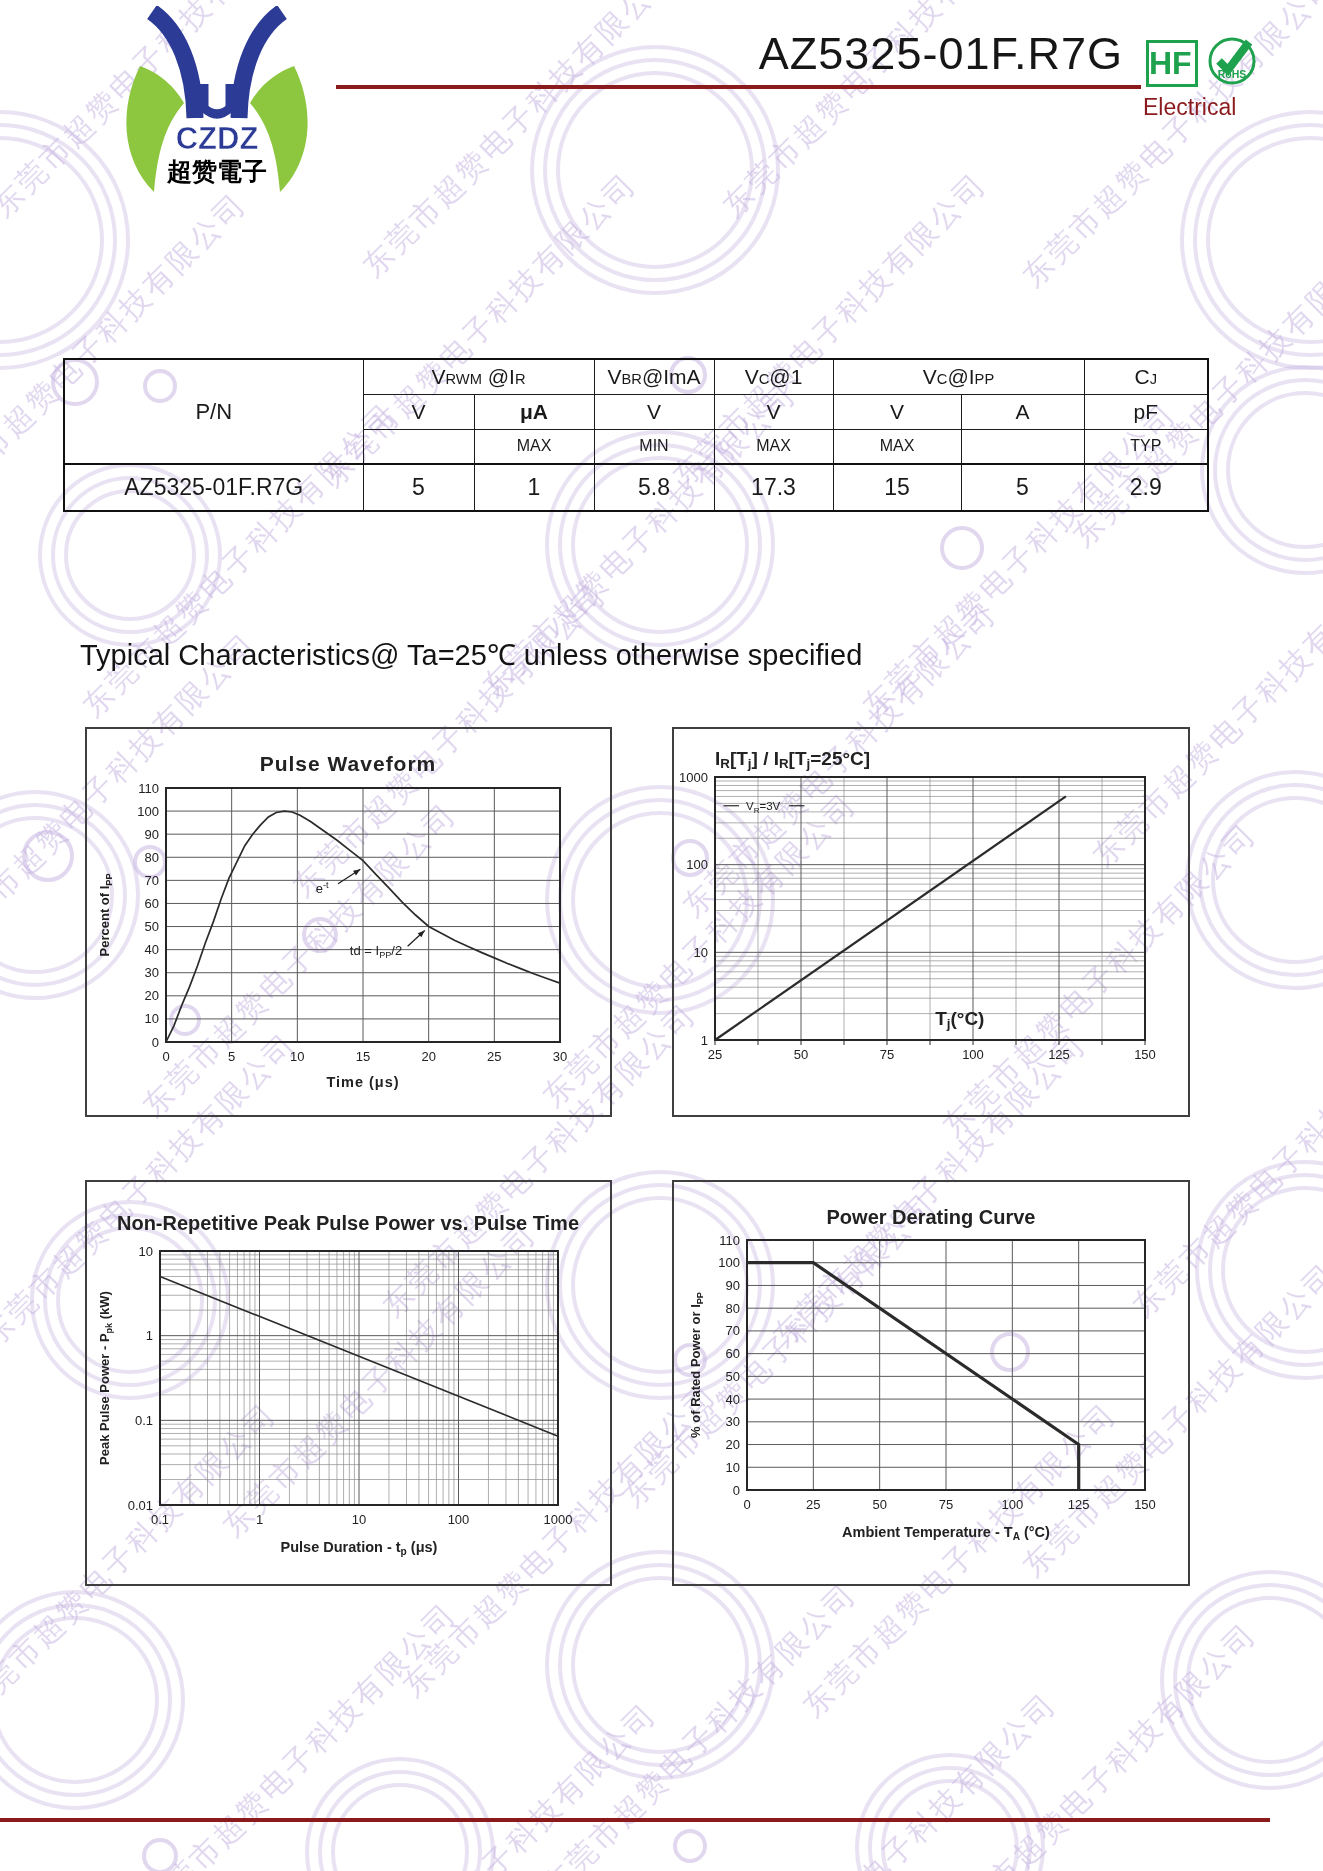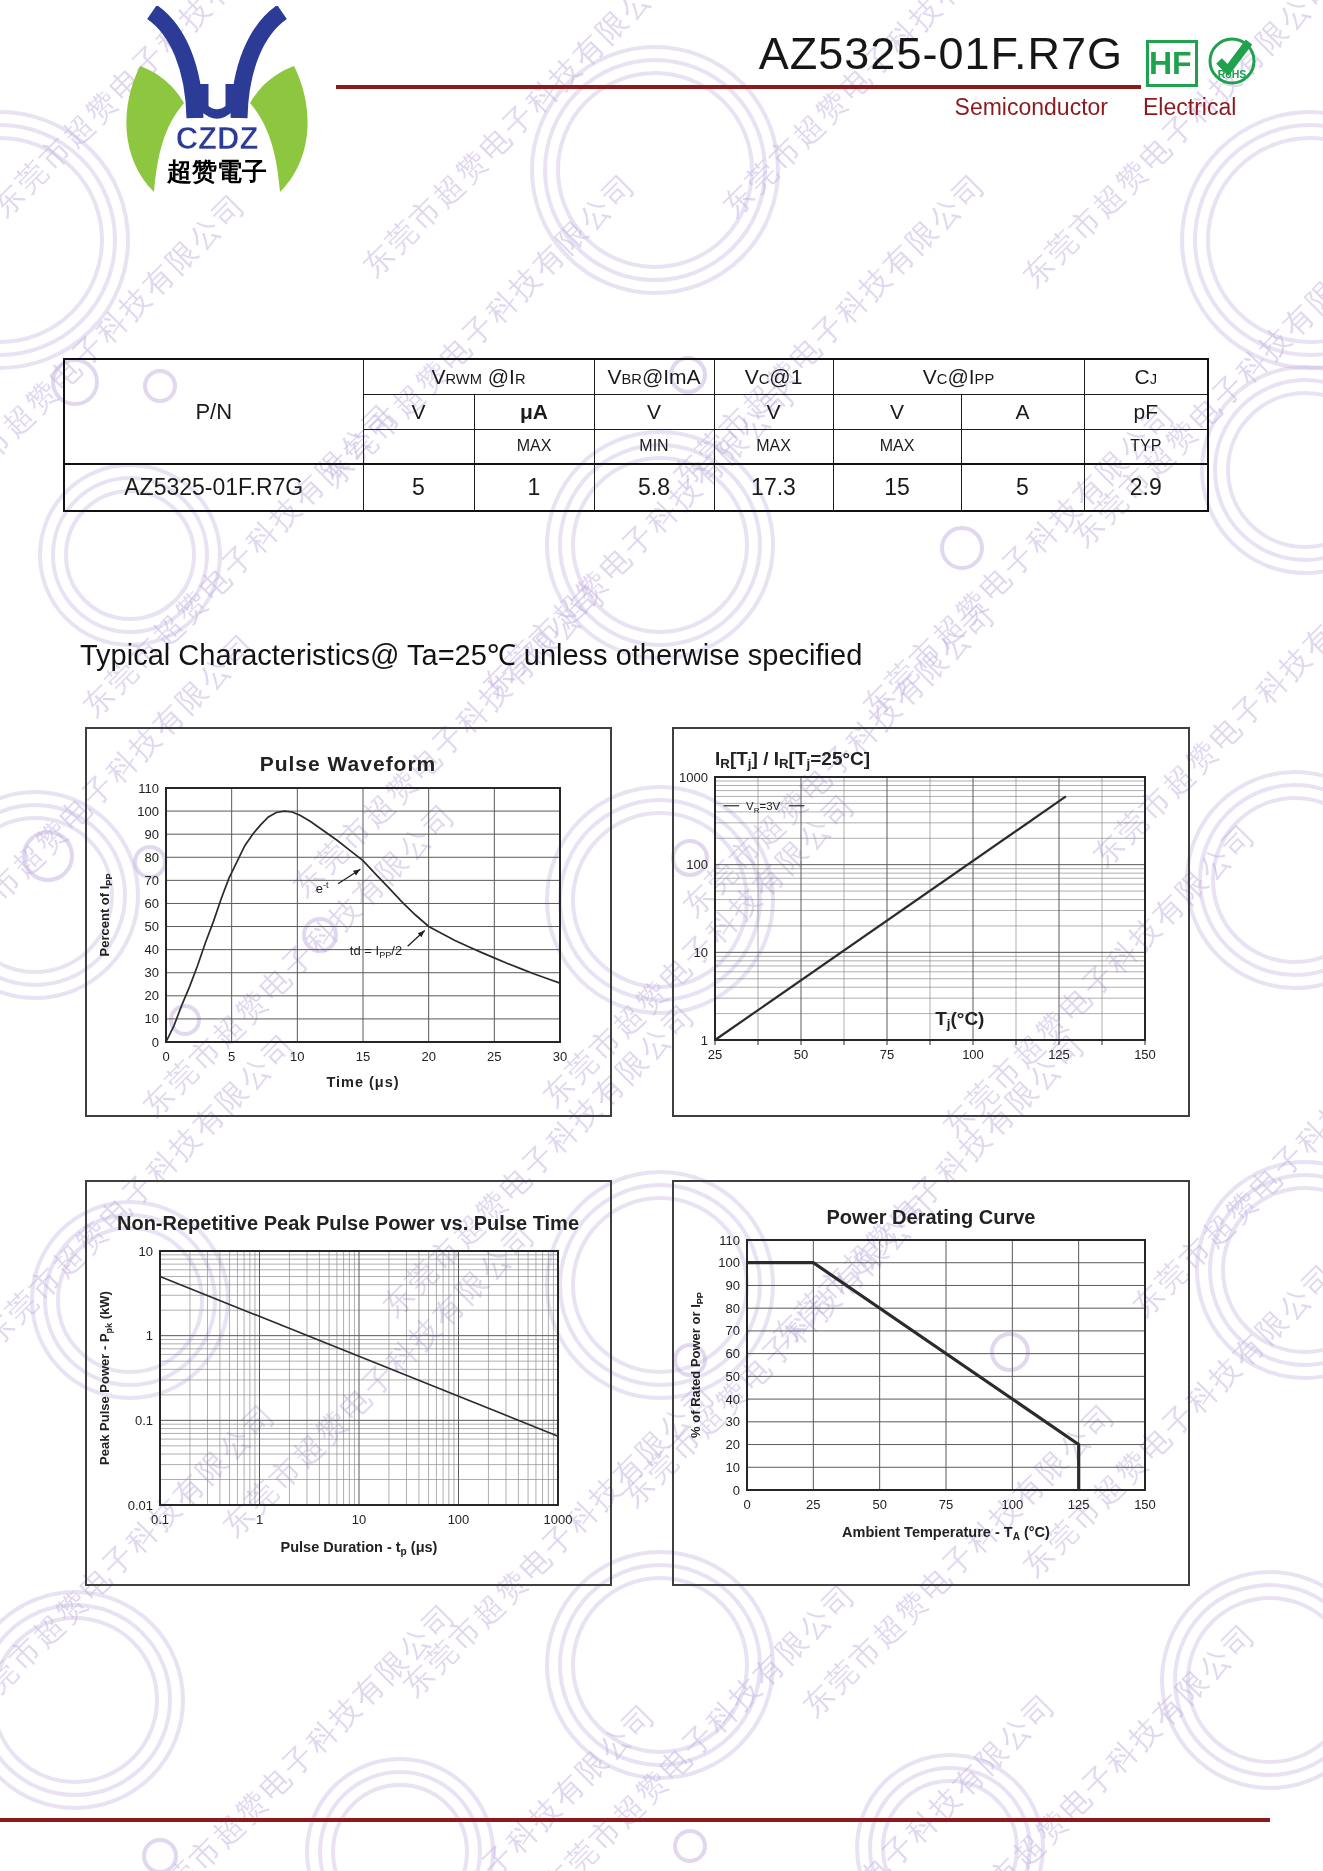--- a/index.html
+++ b/index.html
@@ -161,21 +161,20 @@
     </svg>
 
     <div class="abs part-number">AZ5325-01F.R7G</div>
     <div class="abs header-rule"></div>
     <div class="abs hf-badge">HF</div>
     <svg class="abs rohs-badge" viewBox="0 0 58 58">
       <circle cx="29" cy="29" r="22" fill="none" stroke="var(--green,#1fa24e)" stroke-width="3"></circle>
       <path d="M16,29 L25,38 L46,10" fill="none" stroke="var(--green,#1fa24e)" stroke-width="8"></path>
       <text x="29" y="46" text-anchor="middle" font-size="10.5" font-weight="bold" fill="var(--green,#1fa24e)">RoHS</text>
     </svg>
-    <div class="abs semiconductor">Semiconductor</div>
     <div class="abs compliance">Electrical</div>
 
     <div class="abs sec-title sec2">Typical Characteristics@ Ta=25℃ unless otherwise specified</div>
 
     <table class="eltable">
         <colgroup>
           <col style="width: 299px;">
           <col style="width: 111px;">
           <col style="width: 120px;">
           <col style="width: 120px;">

